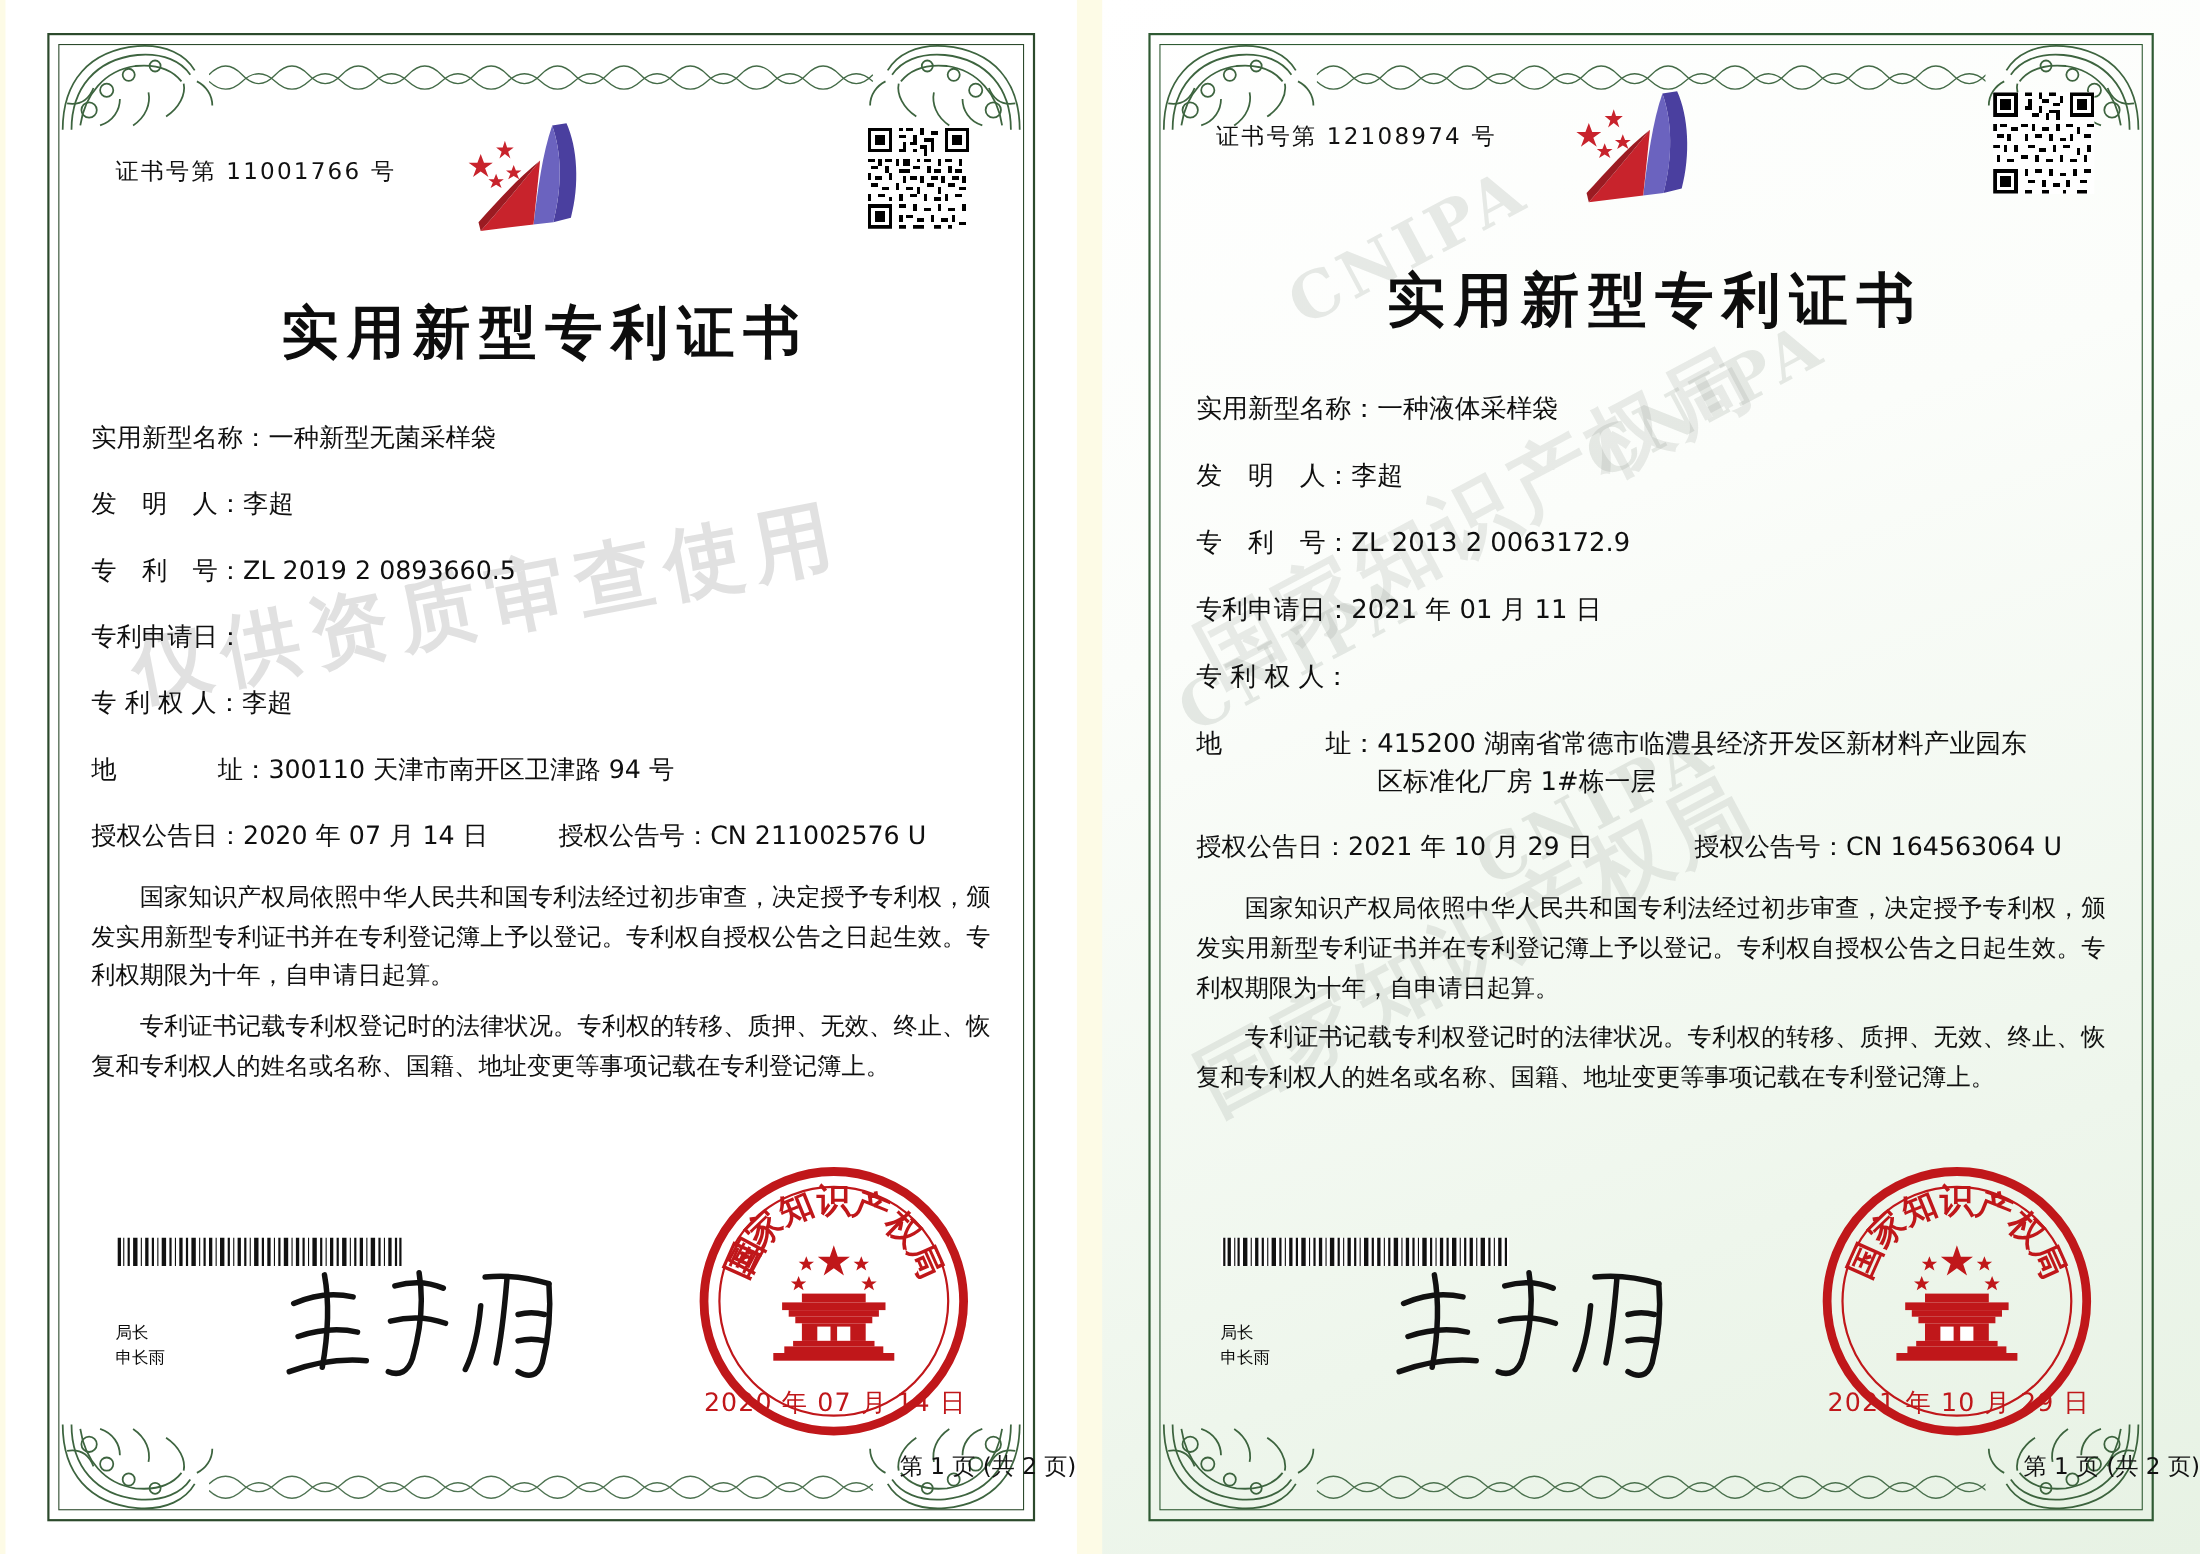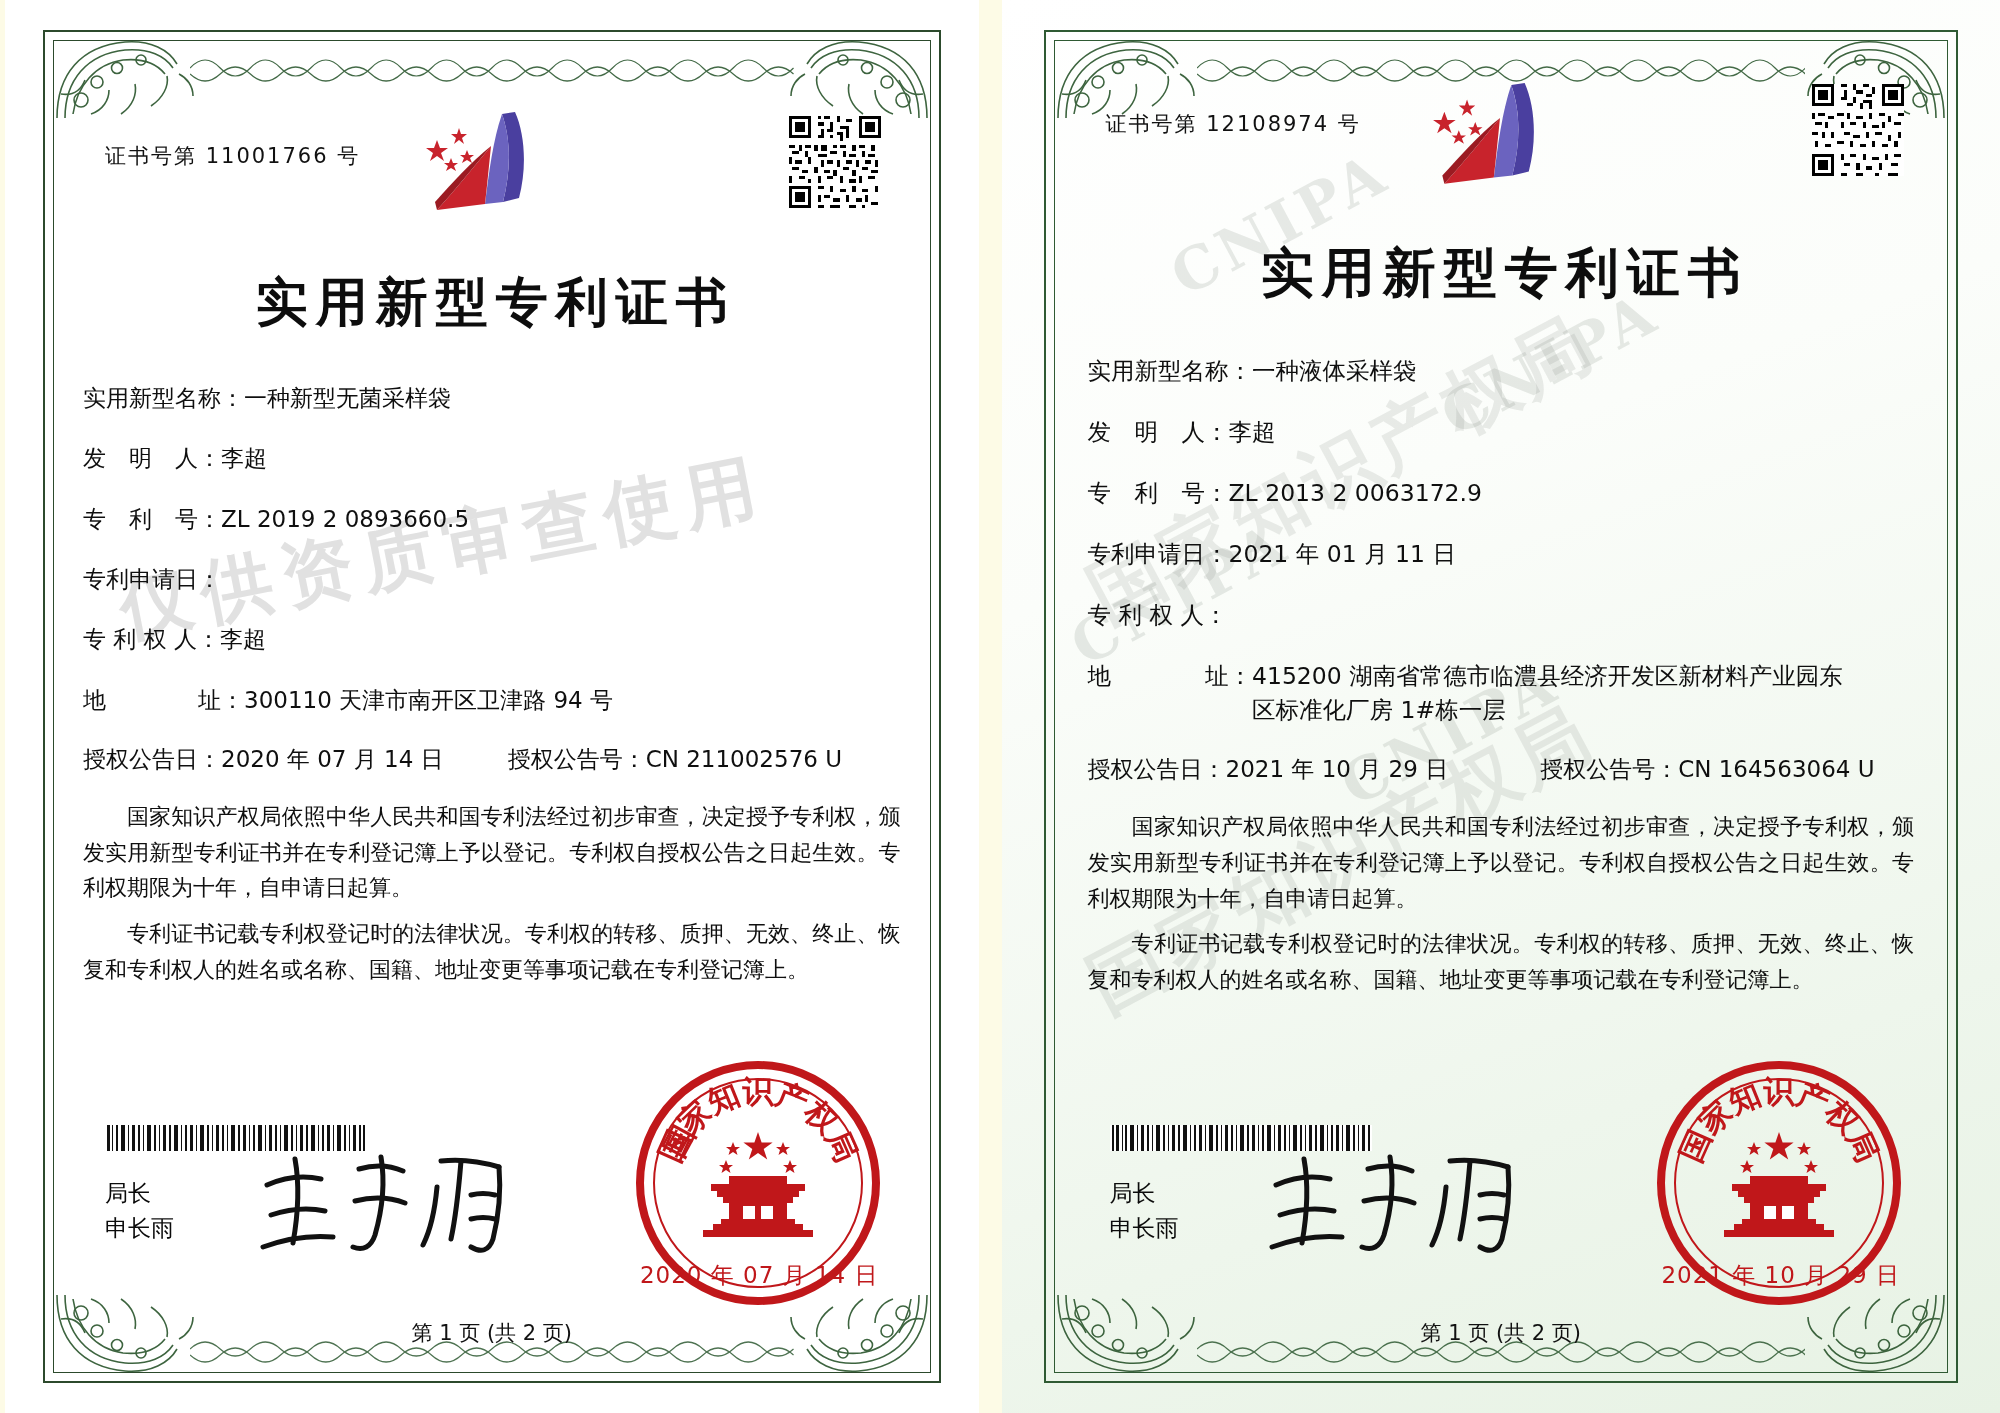--- a/index.html
+++ b/index.html
@@ -225,21 +225,21 @@
     height: 26px;
     width: 262px;
   }
   .cert-left .barcode  { left: 100px; bottom: 262px; }
   .cert-right .barcode { left: 108px; bottom: 262px; }
   .barcode svg { width: 100%; height: 100%; display: block; }
 
   
   .director {
     position: absolute;
-    font-size: 23px;
+    font-size: 15px;
     line-height: 1.5;
     color: #0b0b0b;
   }
   .cert-left .director  { left: 100px; bottom: 168px; }
   .cert-right .director { left: 108px; bottom: 168px; }
 
   
   .signature {
     position: absolute;
     width: 300px;
@@ -268,21 +268,21 @@
     white-space: nowrap;
   }
   .cert-left .seal-date  { right: 100px; bottom: 122px; }
   .cert-right .seal-date { right: 100px; bottom: 122px; }
 
   
   .page-foot {
     position: absolute;
     left: 0; right: 0;
     bottom: 66px;
-    text-align: center;
+    text-align: right;
     font-size: 21px;
     color: #111;
   }
   .cert-right .page-foot { bottom: 66px; }
 
   
   .wm {
     position: absolute;
     pointer-events: none;
     user-select: none;

